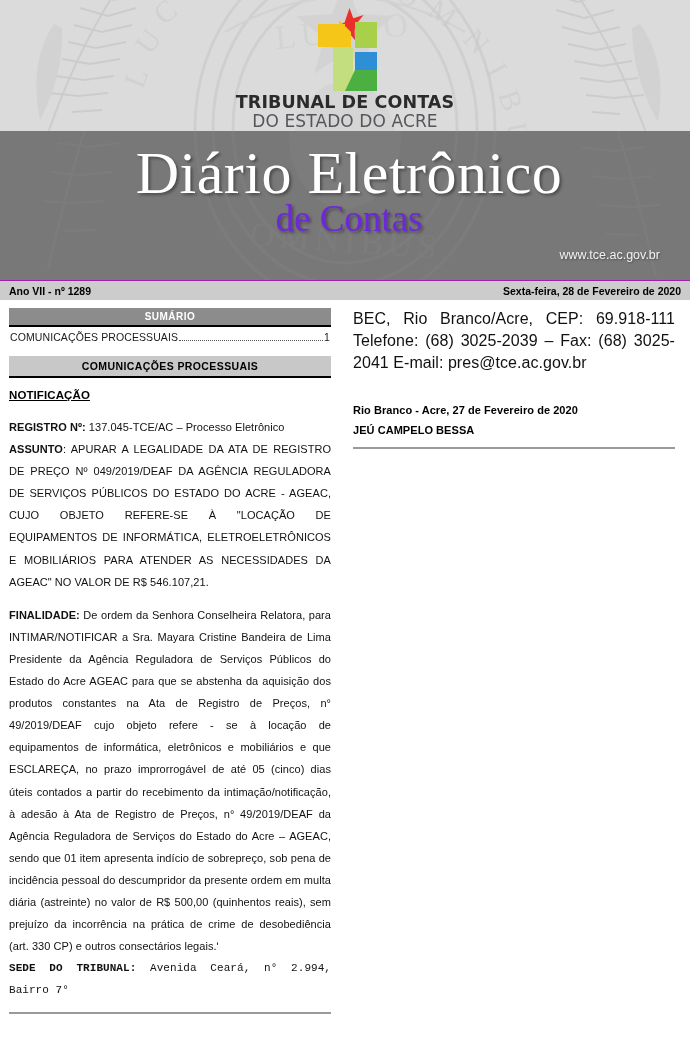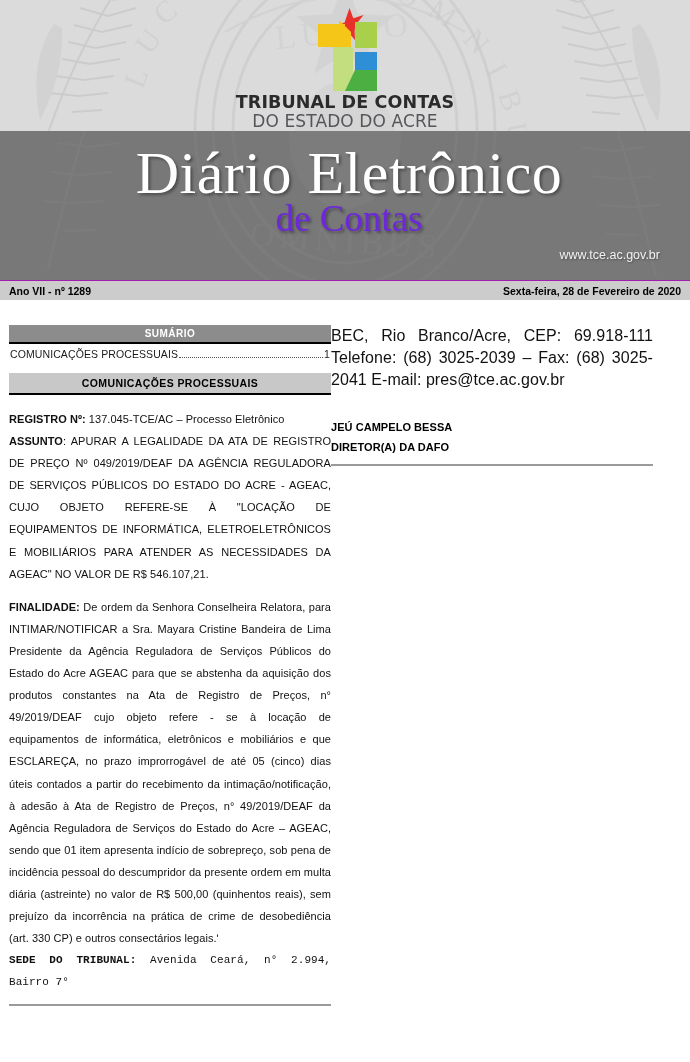--- a/index.html
+++ b/index.html
@@ -152,21 +152,21 @@
     color: #000000;
     padding-right: 9px;
   }
 
   
   .columns {
     position: relative;
     width: 690px;
     padding: 8px 9px 0 9px;
     display: flex;
-    margin-top: 17px;
+    gap: 22px;
   }
   .col { width: 322px; }
 
   
   .sumario-head {
     background: #8c8c8c;
     color: #ffffff;
     font-size: 10px;
     font-weight: 700;
     letter-spacing: 0.5px;
@@ -404,20 +404,21 @@
         <div class="sumario-head">SUMÁRIO</div>
         <div class="sumario-row">
           <span>COMUNICAÇÕES PROCESSUAIS</span>
           <span class="sumario-leader"></span>
           <span class="sumario-page">1</span>
         </div>
       </div>
 
       <div class="section-head">COMUNICAÇÕES PROCESSUAIS</div>
 
+      <div><span class="notificacao">NOTIFICAÇÃO</span></div>
 
       <p class="body-p">
         <b>REGISTRO Nº:</b><span> 137.045-TCE/AC – Processo Eletrônico</span><br>
         <b>ASSUNTO</b><span>: APURAR A LEGALIDADE DA ATA DE REGISTRO DE PREÇO Nº 049/2019/DEAF DA AGÊNCIA REGULADORA DE SERVIÇOS PÚBLICOS DO ESTADO DO ACRE - AGEAC, CUJO OBJETO REFERE-SE À "LOCAÇÃO DE EQUIPAMENTOS DE INFORMÁTICA, ELETROELETRÔNICOS E MOBILIÁRIOS PARA ATENDER AS NECESSIDADES DA AGEAC" NO VALOR DE R$ 546.107,21.</span>
       </p>
 
       <p class="body-p tight">
         <b>FINALIDADE:</b><span> De ordem da  Senhora Conselheira Relatora, para INTIMAR/NOTIFICAR a Sra. Mayara Cristine Bandeira de Lima Presidente da Agência Reguladora de Serviços Públicos do Estado do Acre AGEAC  para que se abstenha  da aquisição dos produtos constantes na Ata  de  Registro  de  Preços, n° 49/2019/DEAF cujo objeto refere - se à locação de equipamentos de informática, eletrônicos e mobiliários e que  ESCLAREÇA,  no prazo improrrogável de até 05 (cinco) dias úteis contados a partir do recebimento da intimação/notificação, à adesão à Ata de Registro de Preços, n° 49/2019/DEAF da Agência Reguladora de Serviços do Estado do Acre – AGEAC, sendo que 01 item apresenta indício de sobrepreço, sob pena de incidência pessoal do descumpridor da presente ordem em multa diária  (astreinte) no valor de R$ 500,00 (quinhentos reais), sem prejuízo da incorrência na prática de crime de desobediência (art. 330 CP) e outros consectários legais.ʹ</span>
       </p>
 
@@ -425,20 +426,20 @@
         <b>SEDE DO TRIBUNAL:</b><span> Avenida Ceará, n° 2.994, Bairro 7°</span>
       </p>
 
       <div class="rule-left"></div>
     </div>
 
     <div class="col">
       <p class="rc-p">BEC, Rio Branco/Acre, CEP: 69.918-111 Telefone: (68) 3025-2039 – Fax: (68) 3025-2041 E-mail: pres@tce.ac.gov.br</p>
 
       <div class="sig-block">
+        <div class="sig-line">Rio Branco - Acre, 27 de Fevereiro de 2020</div>
         <div class="sig-line">JEÚ CAMPELO BESSA</div>
-        <div class="sig-line">DIRETOR(A) DA DAFO</div>
         <div class="rule"></div>
       </div>
     </div>
 
   </div>
 </div>
 
 </body></html>

